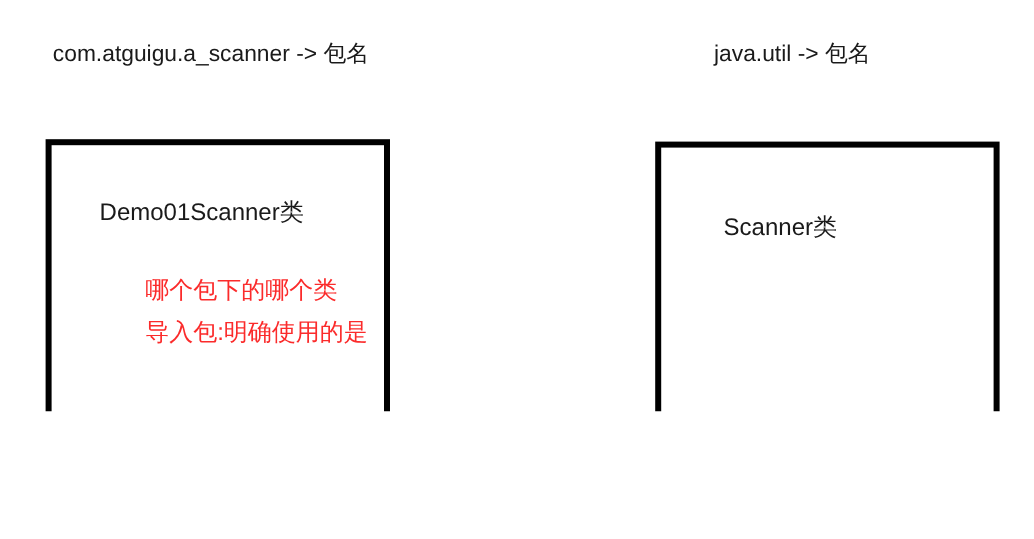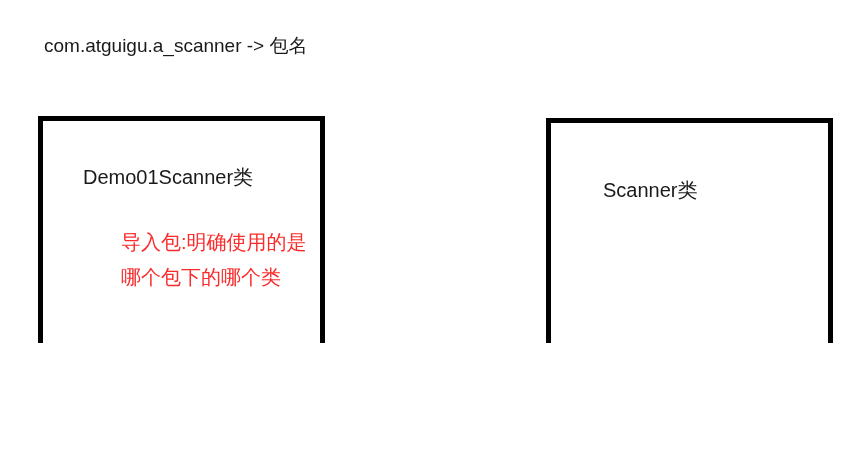--- a/index.html
+++ b/index.html
@@ -62,26 +62,27 @@
     white-space: nowrap;
   }
 </style>
 </head>
 <body>
 
 <div class="canvas">
 
   <div class="pkg-label left">com.atguigu.a_scanner -&gt; 包名</div>
 
+  <div class="pkg-label right">java.util -&gt; 包名</div>
 
   <div class="class-box left-box">
     <div class="class-title">Demo01Scanner类</div>
     <div class="import-note">
+      <div>哪个包下的哪个类</div>
       <div>导入包:明确使用的是</div>
-      <div>哪个包下的哪个类</div>
     </div>
   </div>
 
   <div class="class-box right-box">
     <div class="class-title">Scanner类</div>
   </div>
 
 </div>
 
 </body></html>

